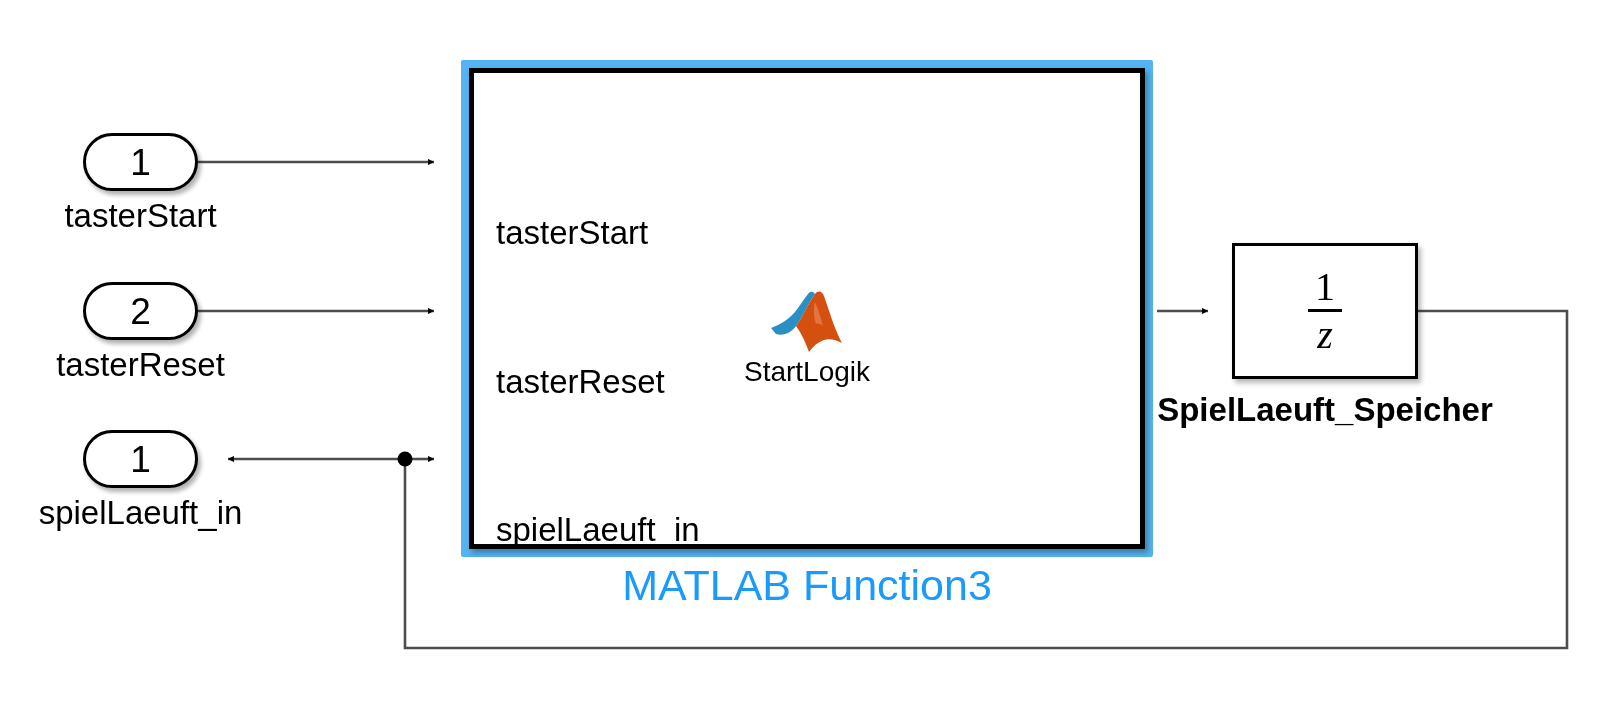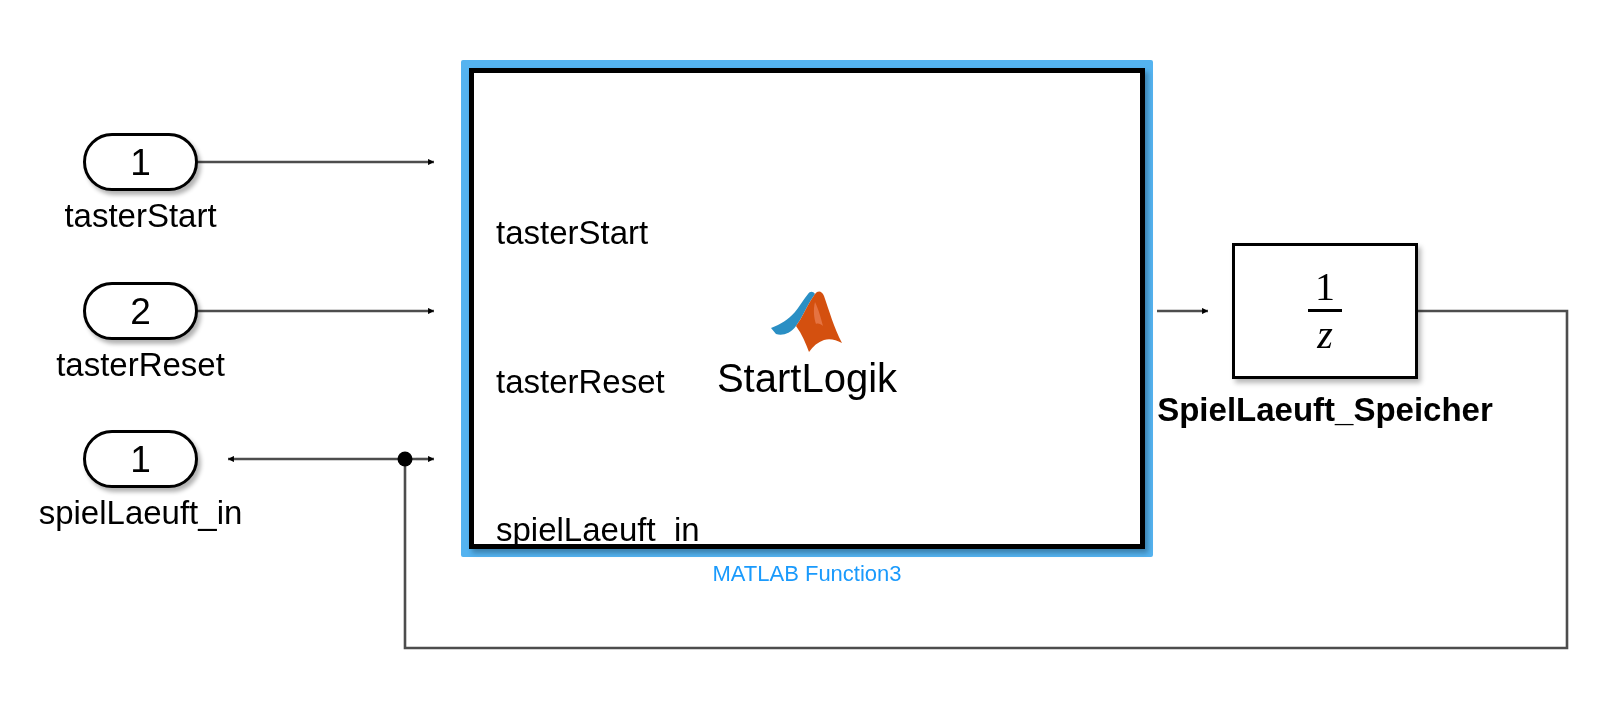--- a/index.html
+++ b/index.html
@@ -94,32 +94,32 @@
     flex-direction: column;
     align-items: center;
     gap: 2px;
   }
   #matlab-logo {
     display: block;
     width: 78px;
     height: 68px;
   }
   #fcn-name {
-    font-size: 40px;
+    font-size: 28px;
     color: #000000;
     white-space: nowrap;
     line-height: 1;
   }
   #matlab-fcn-caption {
     position: absolute;
     left: 461px;
     top: 561px;
     width: 692px;
     text-align: center;
-    font-size: 22px;
+    font-size: 43px;
     color: #1a9afc;
     white-space: nowrap;
   }
 
   
   #unit-delay-block {
     position: absolute;
     left: 1232px;
     top: 243px;
     width: 186px;

